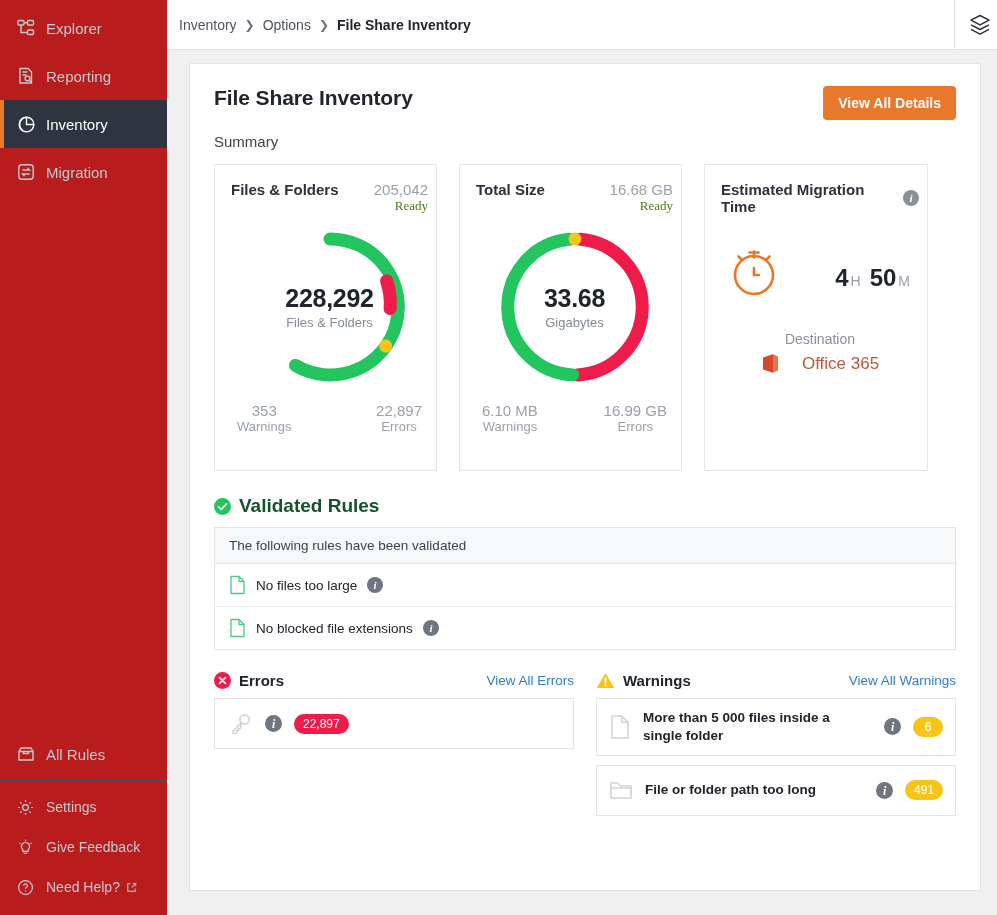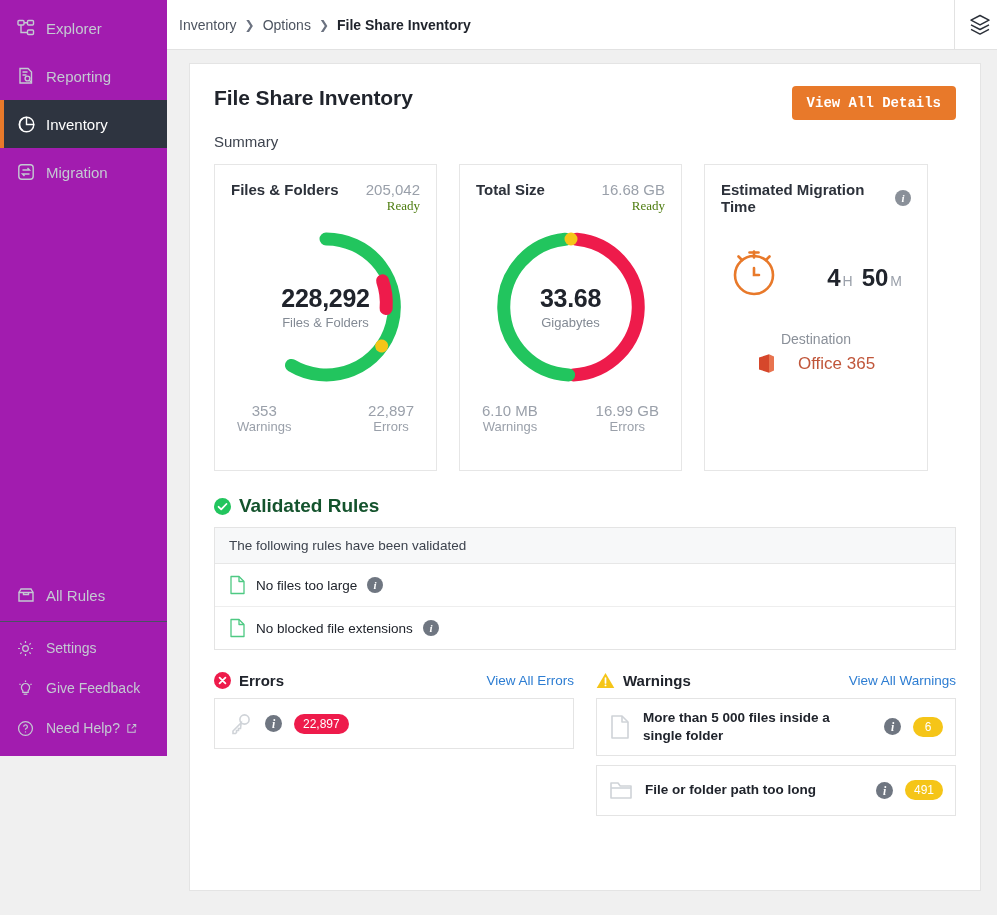--- a/index.html
+++ b/index.html
@@ -6,22 +6,22 @@
   html, body {
     width: 997px; height: 915px;
     font-family: "Liberation Sans", sans-serif;
     background: #f0f0f0;
     overflow: hidden;
   }
   .app { display: flex; width: 997px; height: 915px; }
 
   
   .sidebar {
-    width: 167px; height: 756px;
-    background: #a21caf;
+    width: 167px; height: 915px;
+    background: #b91c1c;
     display: flex; flex-direction: column;
     flex: 0 0 167px;
   }
   .nav-top { padding-top: 4px; }
   .nav-item {
     position: relative;
     height: 48px;
     display: flex; align-items: center;
     padding-left: 16px;
     color: #c4c9d2;
@@ -59,27 +59,27 @@
   .panel {
     background:#ffffff; border:1px solid #e4e4e4;
     height: 828px; padding: 22px 24px 0 24px;
     position: relative;
   }
   .panel-head { display:flex; align-items:flex-start; justify-content:space-between; }
   .page-title { font-size:21px; font-weight:700; color:#20242c; letter-spacing:-0.1px; }
   .btn-orange {
     background:#e8792a; color:#fff; border:none; border-radius:4px;
     font-size:14px; font-weight:700; padding: 9px 15px; cursor:pointer;
-    font-family:Liberation Mono, monospace;
+    font-family:Liberation Sans, sans-serif;
   }
   .summary-label { font-size:15px; color:#3d434e; margin-top: 13px; }
 
   
   .cards { display:flex; gap:22px; margin-top:14px; }
-  .card { background:#fff; border:1px solid #e6e6e6; width:223px; height:307px; padding:16px 16px 0 16px; }
+  .card { background:#fff; border:1px solid #e6e6e6; width:223px; height:307px; padding:16px 8px 0 16px; }
   .card.wide { width:224px; }
   .card-head { display:flex; justify-content:space-between; align-items:flex-start; }
   .card-title { font-size:15px; font-weight:700; color:#2c313a; }
   .card-title.withinfo { display:flex; align-items:center; gap:7px; }
   .card-kpi { text-align:right; }
   .card-kpi .v { font-size:15px; color:#9aa0aa; line-height:1.15; }
   .card-kpi .l { font-size:13px; color:#4d7c0f;font-family:Liberation Serif, serif; }
 
   .donut-wrap { display:flex; justify-content:center; margin-top: 14px; position:relative; }
   .donut-center {

